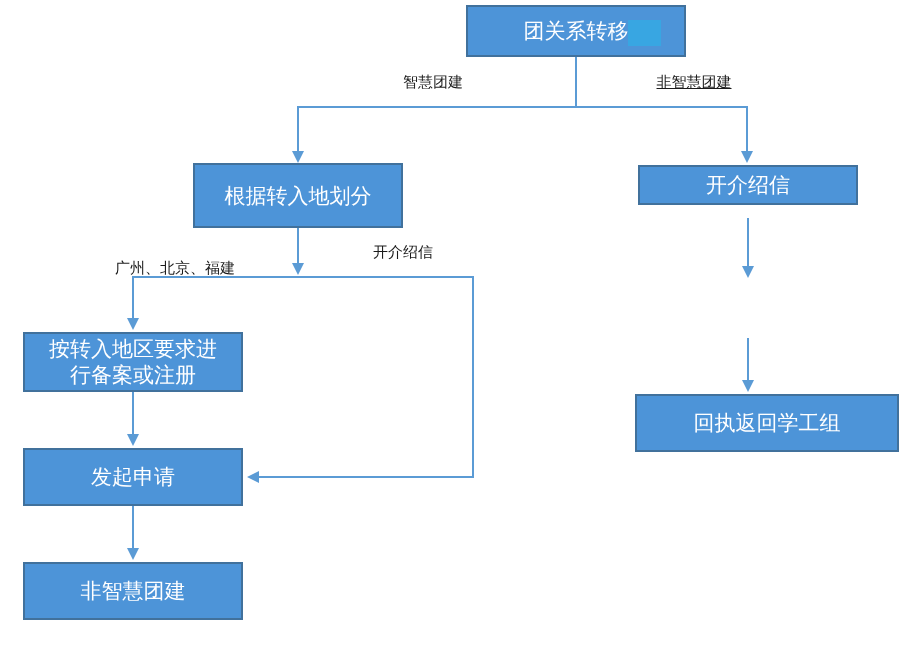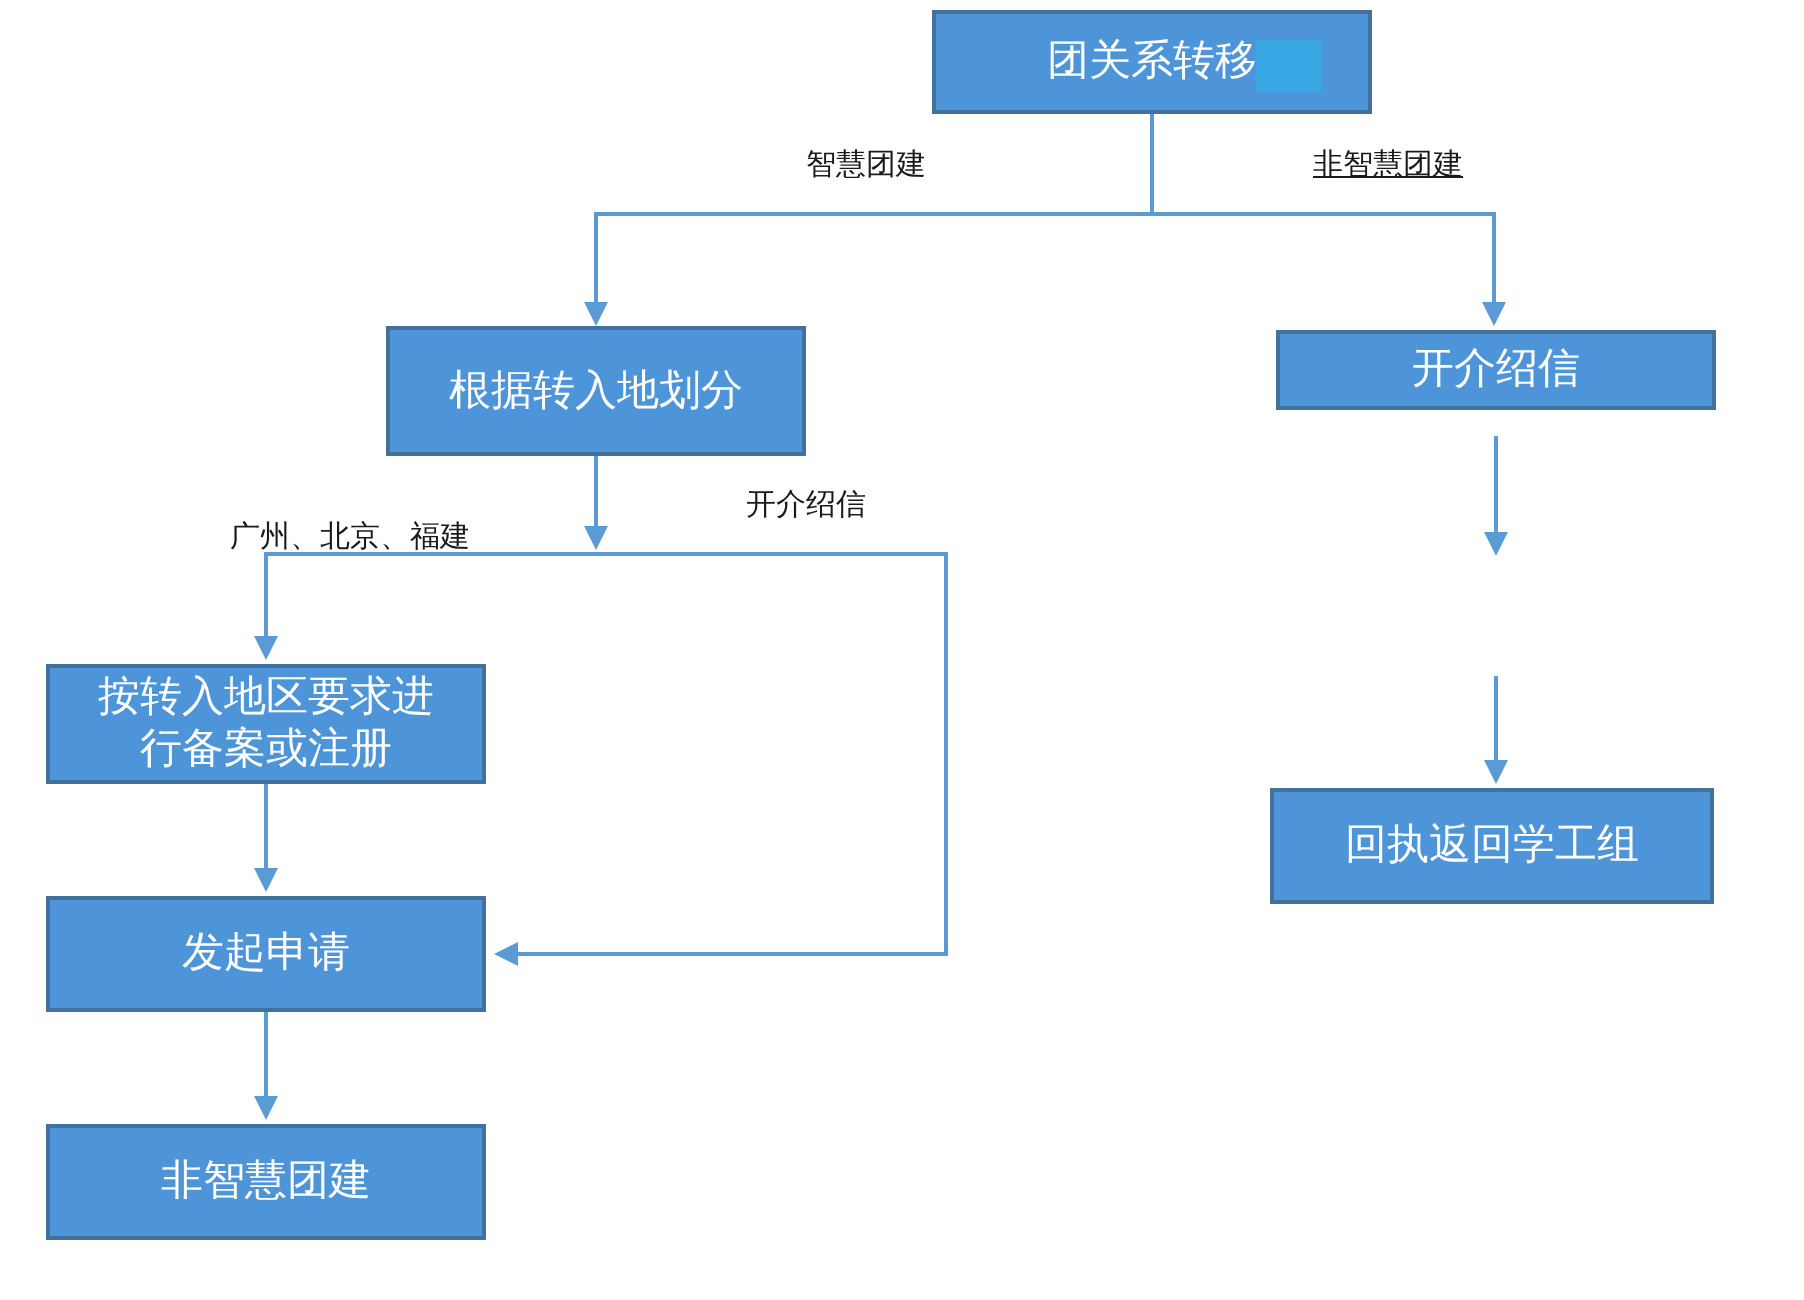--- a/index.html
+++ b/index.html
@@ -43,21 +43,21 @@
     background:var(--selection);
   }
   
   .n-root    {left:466px;top:5px;  width:220px;height:52px;}
   .n-divide  {left:193px;top:163px;width:210px;height:65px;}
   .n-letter  {left:638px;top:165px;width:220px;height:40px;}
   .n-record  {left:23px; top:332px;width:220px;height:60px;}
   .n-apply   {left:23px; top:448px;width:220px;height:58px;}
   .n-wait    {left:23px; top:562px;width:220px;height:58px;}
   .n-deliver {left:638px;top:280px;width:220px;height:58px;}
-  .n-receipt {left:635px;top:394px;width:222px;height:58px;}
+  .n-receipt {left:635px;top:394px;width:264px;height:58px;}
   
   .l-smart   {left:363px;top:73px; width:140px;}
   .l-nonsmart{left:614px;top:73px; width:160px;text-decoration:underline;}
   .l-regions {left:70px; top:243px;width:210px;margin-top:16px;}
   .l-other   {left:343px;top:243px;width:120px;}
 </style>
 </head>
 <body>
 
 <div class="canvas">

